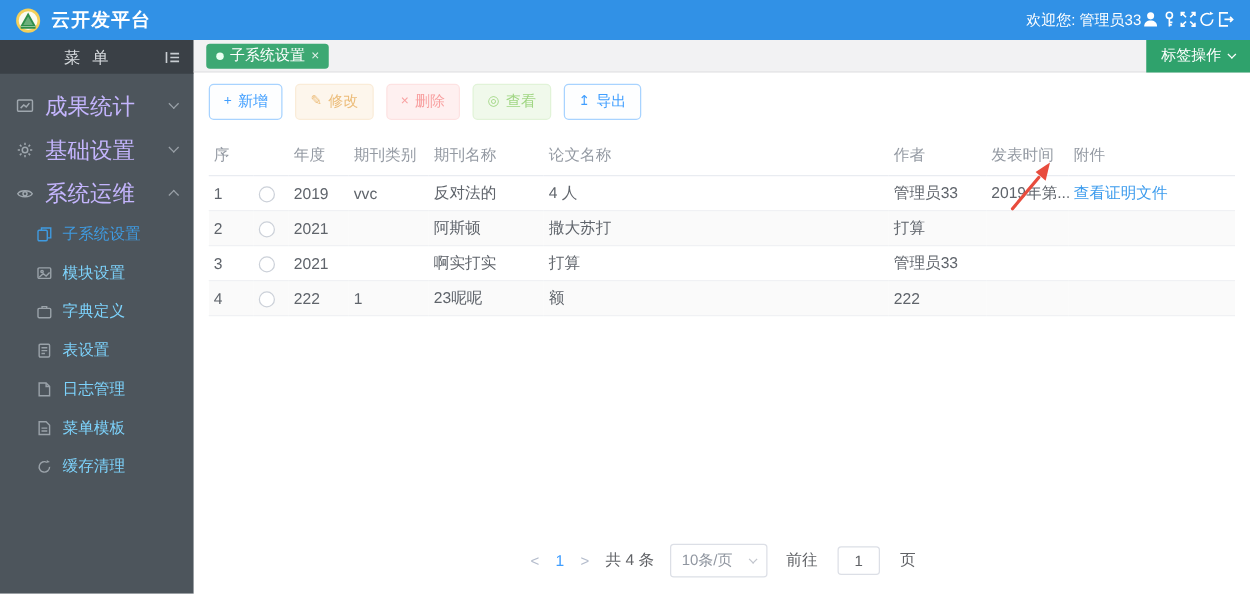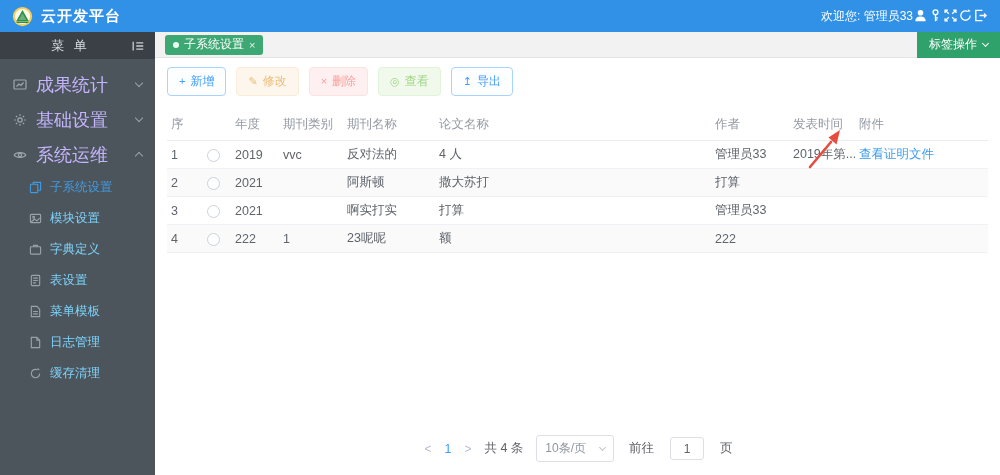--- a/index.html
+++ b/index.html
@@ -229,31 +229,31 @@
             <rect x="2.5" y="1.5" width="9" height="11" rx="1"></rect>
             <path d="M4.5 4.5 H9.5 M4.5 7 H9.5 M4.5 9.5 H7.5"></path>
           </svg>
           <span>表设置</span>
         </div>
 
 
         <div class="nav-sub">
           <svg class="s-icon" viewBox="0 0 14 14" fill="none" stroke="#aeb6bd" stroke-width="1.2">
             <path d="M2.5 1.5 H8.5 L11.5 4.5 V12.5 H2.5 Z"></path>
+            <path d="M8.5 1.5 V4.5 H11.5"></path>
+          </svg>
+          <span>日志管理</span>
+        </div>
+
+        <div class="nav-sub">
+          <svg class="s-icon" viewBox="0 0 14 14" fill="none" stroke="#aeb6bd" stroke-width="1.2">
+            <path d="M2.5 1.5 H8.5 L11.5 4.5 V12.5 H2.5 Z"></path>
             <path d="M4.5 7 H9.5 M4.5 9.5 H9.5"></path>
           </svg>
           <span>菜单模板</span>
-        </div>
-
-        <div class="nav-sub">
-          <svg class="s-icon" viewBox="0 0 14 14" fill="none" stroke="#aeb6bd" stroke-width="1.2">
-            <path d="M2.5 1.5 H8.5 L11.5 4.5 V12.5 H2.5 Z"></path>
-            <path d="M8.5 1.5 V4.5 H11.5"></path>
-          </svg>
-          <span>日志管理</span>
         </div>
 
         <div class="nav-sub">
           <svg class="s-icon" viewBox="0 0 14 14" fill="none" stroke="#aeb6bd" stroke-width="1.2">
             <path d="M11.5 7 A4.5 4.5 0 1 1 9.2 3.1"></path>
             <path d="M9 1 L9.4 3.5 L11.8 2.8" fill="#aeb6bd" stroke="none"></path>
           </svg>
           <span>缓存清理</span>
         </div>
 

